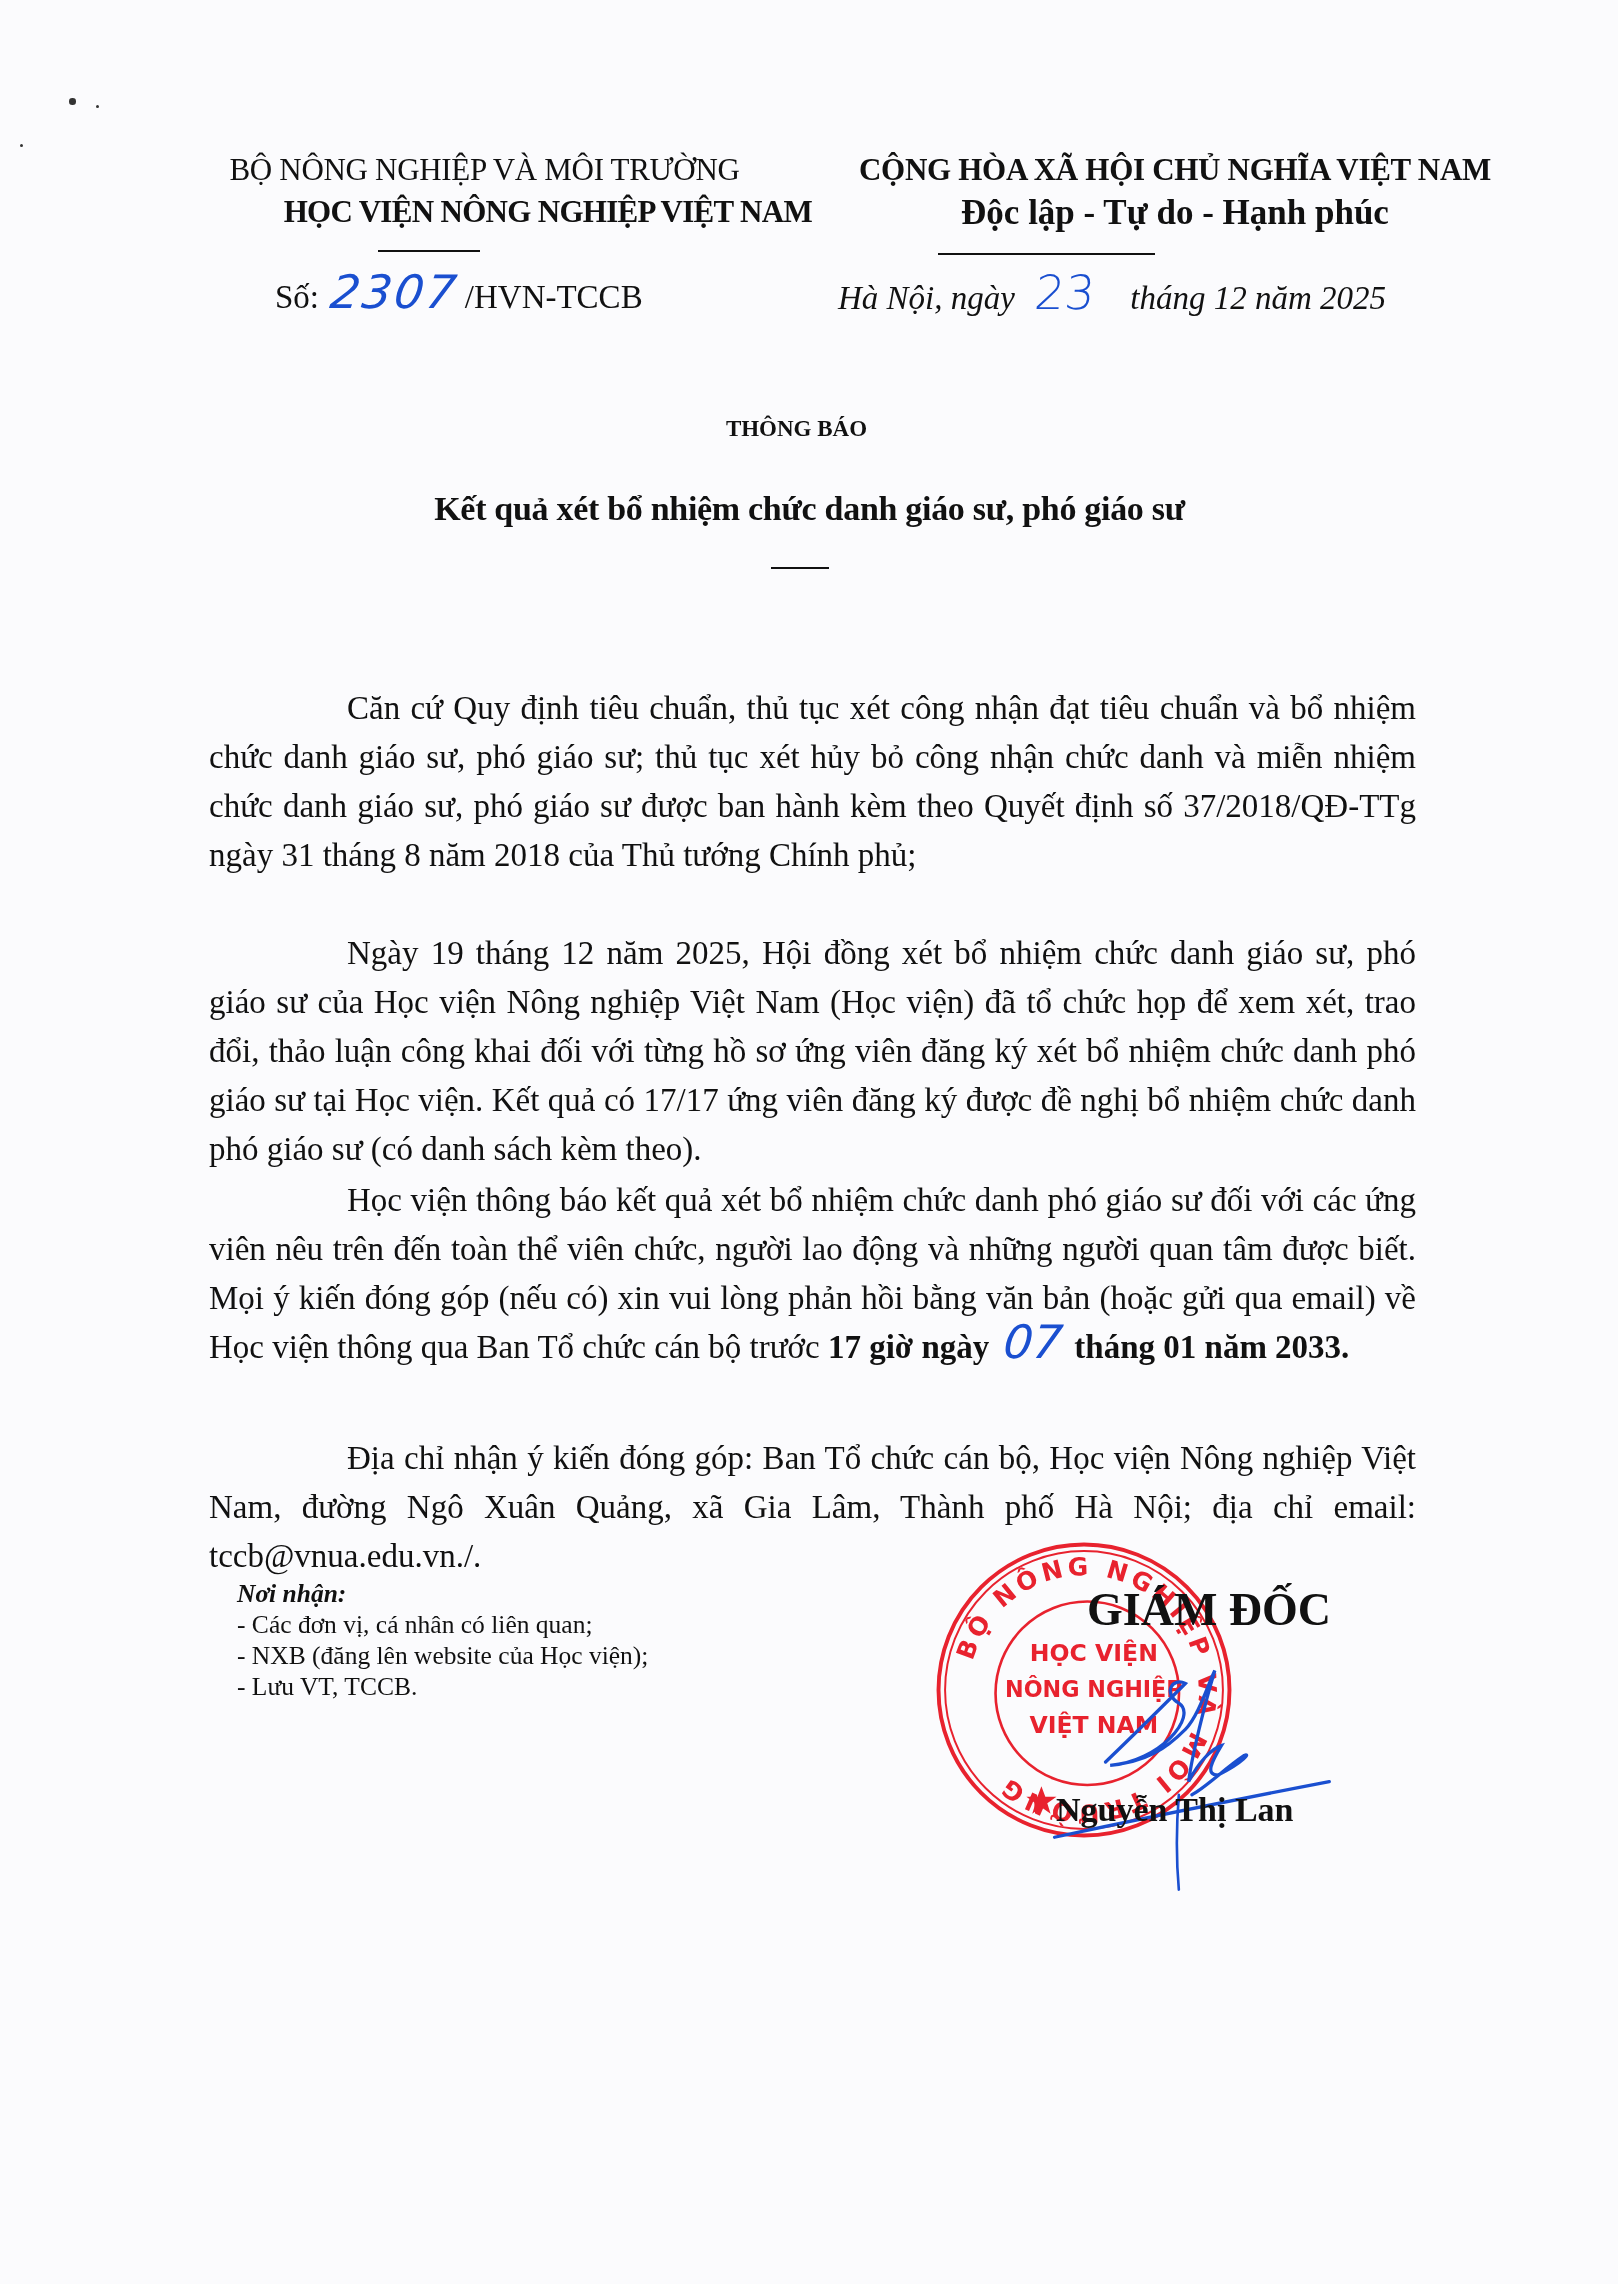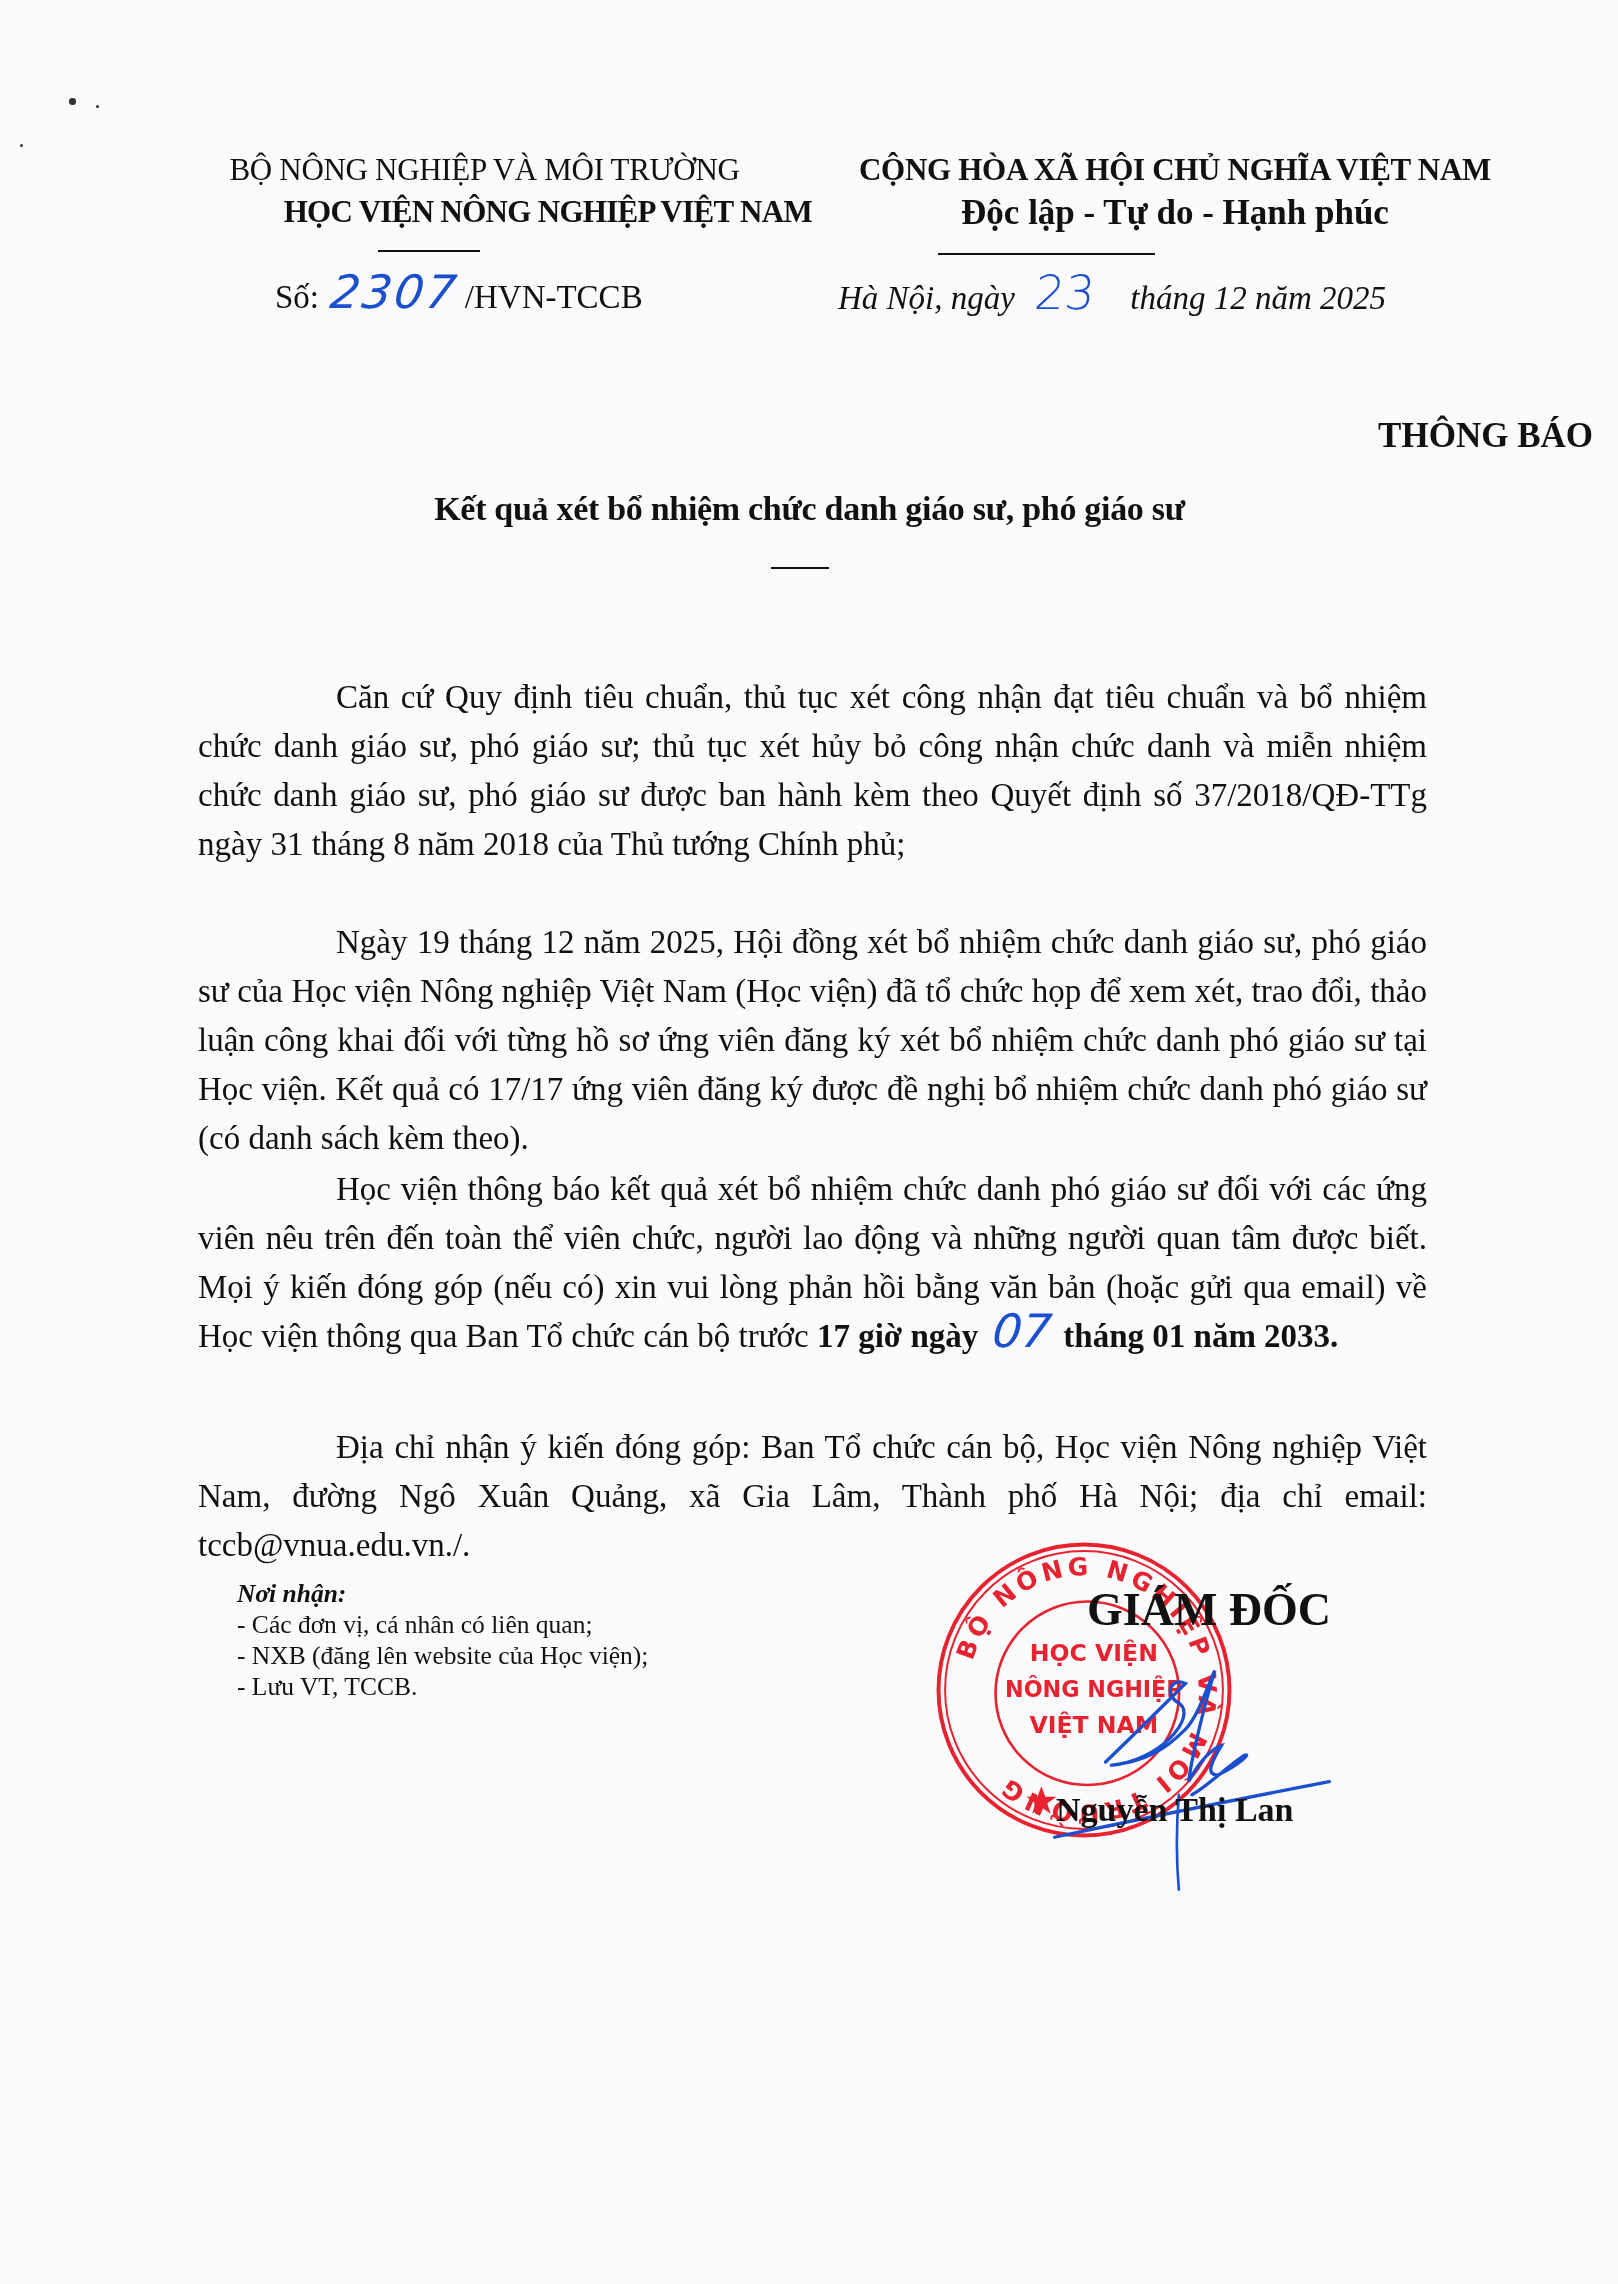--- a/index.html
+++ b/index.html
@@ -29,30 +29,30 @@
       color: #1a4fd0;
       font-style: italic;
       font-weight: 300;
       display: inline-block;
     }
     .docno .hand { font-size: 46px; margin: 0 6.5px 0 11.8px; letter-spacing: 2.6px; transform: skewX(-8deg); }
     .dateline { left: 838px; top: 265px; font-size: 33px; font-style: italic; white-space: nowrap; }
     .dateline .hand { font-size: 47px; font-style: normal; margin: 0 36px 0 19.6px; transform: skewX(-6deg); }
 
     
-    .title { left: 0; width: 1593px; top: 416px; text-align: right; font-size: 35px; font-weight: bold; }
+    .title { left: 0; width: 1593px; top: 416px; text-align: center; font-size: 23px; font-weight: bold; }
     .subtitle { left: 0; width: 1619px; top: 490px; text-align: center; font-size: 34px; font-weight: bold; letter-spacing: -0.3px; }
 
     
     .body-text {
       left: 193px; width: 1239px;
       font-size: 33px; line-height: 49px;
       text-align: justify;
     }
-    .body-text p { margin: 5px; text-indent: 138px; }
+    .body-text p { margin: 16px; text-indent: 138px; }
     .p1 { top: 668px; }
     .p2 { top: 913px; }
     .p3 { top: 1160px; }
     .p4 { top: 1418px; }
     .body-text b { font-weight: bold; }
     .body-text .hand { font-size: 46px; margin: 0 3.9px 0 14.4px; text-indent: 0; transform: skewX(-6deg); line-height: 26px; }
 
     
     .recip { left: 237px; top: 1578px; font-size: 25.5px; line-height: 31px; }
     .recip .label { font-style: italic; font-weight: bold; }

